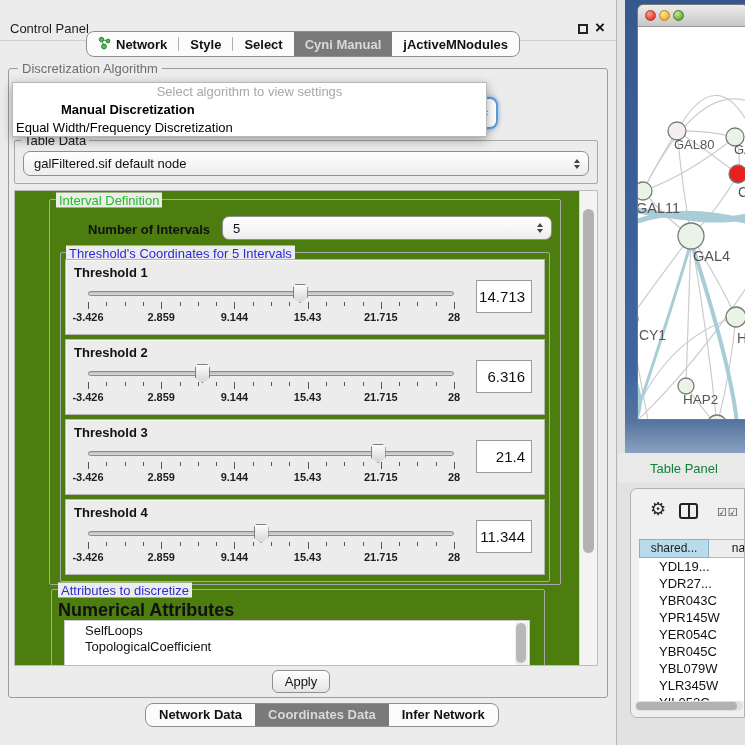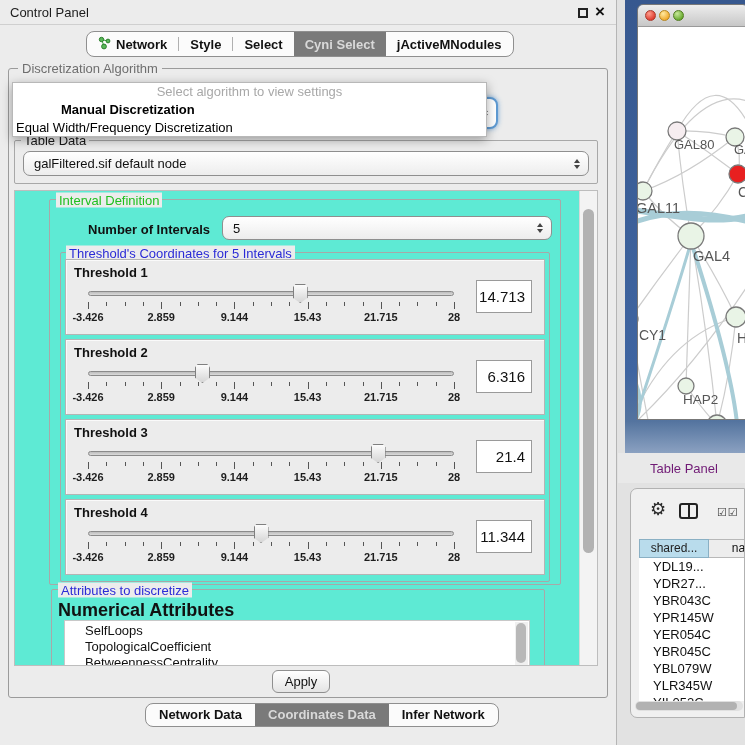--- a/index.html
+++ b/index.html
@@ -3,21 +3,21 @@
 <meta charset="utf-8">
 <style>
   * { margin:0; padding:0; box-sizing:border-box; }
   html,body { background:#e2e2e2; }
   #root { position:relative; width:745px; height:745px; overflow:hidden;
           font-family:"Liberation Sans", sans-serif; background:#e2e2e2; color:#111; }
 
   
   .cp { position:absolute; left:0; top:0; width:617px; height:745px; background:#ececec;
         border-right:1px solid #b5b5b5; }
-  .cp-titlebar { position:absolute; left:0; top:0; width:100%; height:25px; border-bottom:1px solid #cfcfcf; }
+  .cp-titlebar { position:absolute; left:0; top:16px; width:100%; height:25px; border-bottom:1px solid #cfcfcf; }
   .cp-title { position:absolute; left:10px; top:5px; font-size:13px; color:#1c1c1c; }
   .float-icon { position:absolute; left:578px; top:8px; width:10px; height:10px; border:2px solid #222; background:transparent; }
   .close-icon { position:absolute; left:595px; top:2px; font-size:17px; font-weight:bold; color:#111; line-height:20px; }
 
   .top-tabs { position:absolute; left:86px; top:31px; height:26px; display:flex; align-items:stretch;
               background:#fbfbfb; border:1px solid #8f8f8f; border-radius:8px; overflow:hidden;
               font-size:13px; font-weight:600; }
   .top-tab { display:flex; align-items:center; padding:0 11px; color:#111; white-space:nowrap; }
   .top-tab.dark { background:#7a7a7a; color:#d9d9d9; }
   .tab-div { width:1px; background:#b0b0b0; margin:5px 0; }
@@ -45,21 +45,21 @@
 
   .combo { position:absolute; border:1px solid #8f8f8f; border-radius:7px;
            background:linear-gradient(#ffffff,#ededed); font-size:13px; color:#111; }
   .combo .val { position:absolute; left:10px; top:0; line-height:24px; }
   .stepper { position:absolute; right:8px; top:50%; transform:translateY(-50%); display:flex; flex-direction:column; gap:2px; align-items:center; }
   .arr-up { width:0; height:0; border-left:3.5px solid transparent; border-right:3.5px solid transparent; border-bottom:4.5px solid #444; }
   .arr-dn { width:0; height:0; border-left:3.5px solid transparent; border-right:3.5px solid transparent; border-top:4.5px solid #444; }
   .td-combo { left:8px; top:10px; width:566px; height:25px; }
 
   .viewport { position:absolute; left:14px; top:190px; width:584px; height:476px;
-              border:1px solid #bdbdbd; background:#5eead4; overflow:hidden; }
+              border:1px solid #bdbdbd; background:#4d7c0f; overflow:hidden; }
   .vscroll { position:absolute; right:0; top:0; width:18px; height:476px; background:#f3f3f3; border-left:1px solid #d8d8d8; }
   .vscroll-thumb { position:absolute; left:3px; top:18px; width:11px; height:344px; border-radius:6px; background:#b2b2b2; }
 
   .int-group { left:34px; top:8px; width:512px; height:386px; }
   .int-title { left:6px; top:0; transform:translateY(-50%); color:var(--green,#1fbf1f); }
   .noi-label { position:absolute; left:38px; top:22px; font-size:13px; font-weight:bold; }
   .noi-combo { left:172px; top:16px; width:330px; height:24px; }
 
   .thr-group { left:10px; top:52px; width:490px; height:330px; }
   .thr-title { left:5px; top:0; transform:translateY(-50%); color:var(--blue,#2b2bd6); }
@@ -105,34 +105,34 @@
   .mac-window { position:absolute; left:12px; top:4px; width:112px; height:416px;
                 border:1px solid #777; border-radius:6px 6px 0 0; overflow:hidden; }
   .mac-titlebar { height:22px; background:linear-gradient(#ededed,#c7c7c7); border-bottom:1px solid #9a9a9a; position:relative; }
   .tl { position:absolute; top:5px; width:11px; height:11px; border-radius:50%; }
   .tl-red { left:7px;  background:radial-gradient(circle at 35% 30%,#ff9d8d,#dd3a2e 75%); border:1px solid #a83a2e; }
   .tl-yel { left:21px; background:radial-gradient(circle at 35% 30%,#ffe9a0,#f0a92b 75%); border:1px solid #b5851f; }
   .tl-grn { left:35px; background:radial-gradient(circle at 35% 30%,#c7e89a,#66a92d 75%); border:1px solid #527c22; }
   .mac-canvas { position:relative; height:393px; background:#fff; overflow:hidden; }
 
   .tablepanel-bar { position:absolute; left:618px; top:453px; width:127px; height:30px; background:#e9e9e9; }
-  .tablepanel-title { position:absolute; left:32px; top:8px; font-size:13px; color:#701a75; }
+  .tablepanel-title { position:absolute; left:32px; top:8px; font-size:13px; color:#15803d; }
 
   .table-card { position:absolute; left:630px; top:488px; width:115px; height:230px;
                 border:1px solid #b2b2b2; border-radius:7px 0 0 7px; background:#f0f0f0; overflow:hidden; }
   .gear-icon { position:absolute; left:19px; top:11px; font-size:18px; color:#2a2a2a; line-height:18px; }
   .split-icon { position:absolute; left:48px; top:14px; width:19px; height:16px; border:2px solid #222; border-radius:3px; }
   .split-icon::after { content:""; position:absolute; left:6.5px; top:0; width:2px; height:12px; background:#222; }
   .checks-icon { position:absolute; left:86px; top:17px; font-size:11px; color:#333; letter-spacing:1px; }
   .tc-header { position:absolute; left:8px; top:50px; height:19px; display:flex; font-size:12px; }
   .tc-col1 { width:70px; background:var(--colsel,#b9dcec); border:1px solid #8ab0c4; text-align:center; line-height:17px; color:#222; }
   .tc-col2 { width:60px; background:#ededed; border:1px solid #b8b8b8; border-left:none; text-align:center; line-height:17px; }
   .tc-rows { position:absolute; left:8px; top:69px; width:107px; height:143px; background:#fff; overflow:hidden; font-size:13px; }
   .tc-row { display:flex; height:17px; line-height:17px; }
-  .tc-c1 { width:70px; padding-left:14px; }
+  .tc-c1 { width:70px; padding-left:20px; }
   .tc-c2 { padding-left:8px;margin-left:36px; }
   .tc-hscroll { position:absolute; left:4px; top:212px; width:108px; height:10px; background:#e0e0e0; border-radius:5px; }
   .tc-hthumb { position:absolute; left:1px; top:1px; width:101px; height:8px; background:#b2b2b2; border-radius:4px; }
 </style>
 </head>
 <body>
 
 <div id="root" style="--green: #1fbf1f; --blue: #2b2bd6; --colsel: #b9dcec;">
 
   <div class="cp">
@@ -158,21 +158,21 @@
       </div>
       <div class="tab-div"></div>
       <div class="top-tab">
         <span>Style</span>
       </div>
       <div class="tab-div"></div>
       <div class="top-tab">
         <span>Select</span>
       </div>
       <div class="top-tab dark">
-        <span>Cyni Select</span>
+        <span>Cyni Manual</span>
       </div>
       <div class="top-tab">
         <span>jActiveMNodules</span>
       </div>
     </div>
 
     <div class="algo-group"></div>
     <div class="algo-title">Discretization Algorithm</div>
 
     <div class="combo-sliver">
@@ -372,21 +372,20 @@
         </div>
       </div>
 
       <div class="group-box attr-group">
         <div class="group-title attr-title">Attributes to discretize</div>
         <div class="attr-header">Numerical Attributes</div>
         <div class="attr-list">
           <div id="attr-items">
               <div class="attr-item">SelfLoops</div>
               <div class="attr-item">TopologicalCoefficient</div>
-              <div class="attr-item">BetweennessCentrality</div>
             </div>
           <div class="attr-scroll">
             <div class="attr-thumb"></div>
           </div>
         </div>
       </div>
 
       <div class="vscroll">
         <div class="vscroll-thumb"></div>
       </div>

